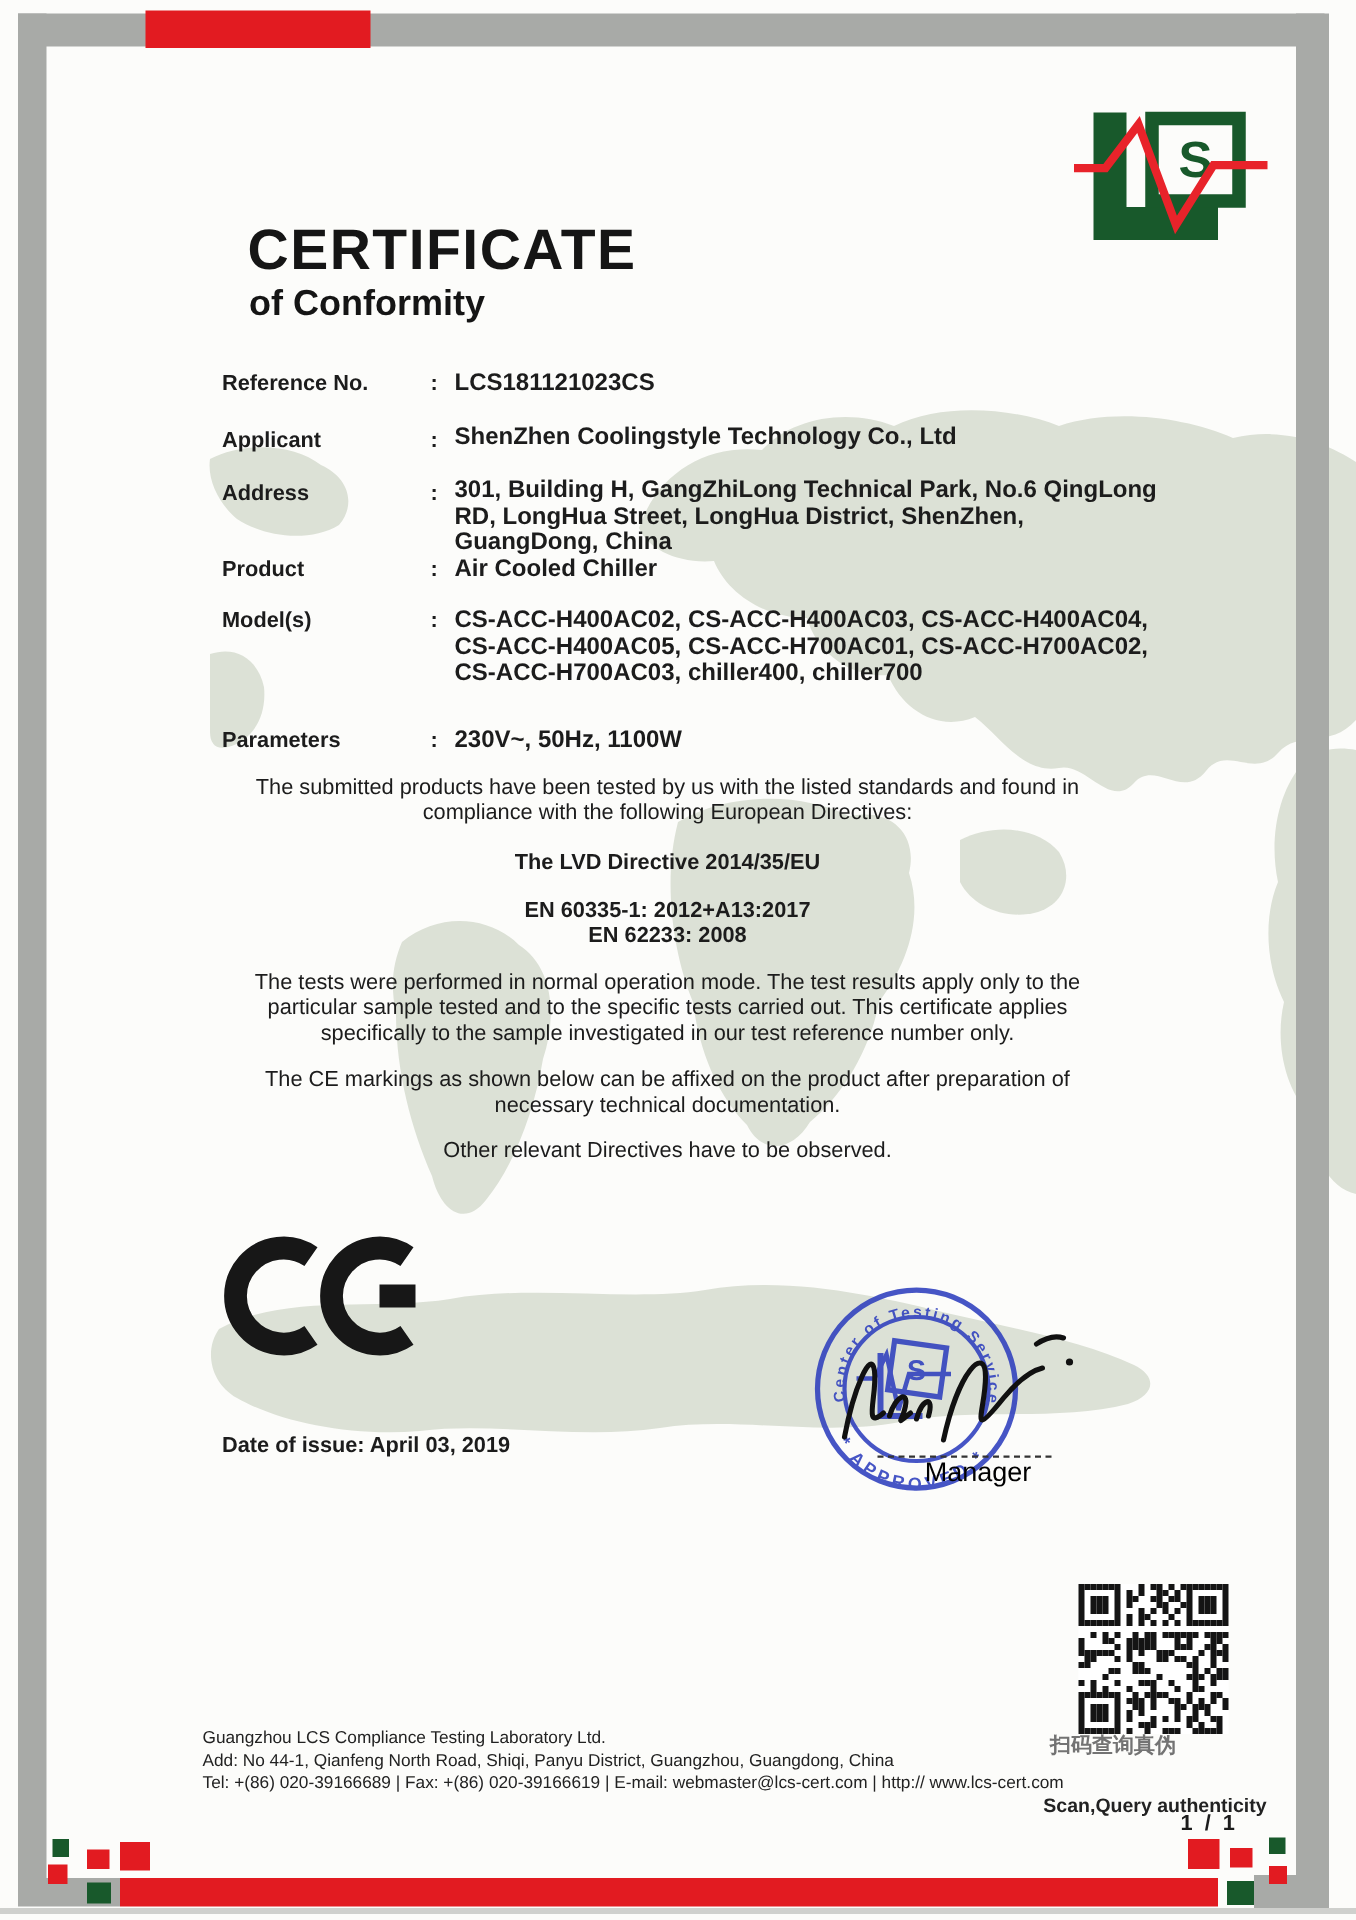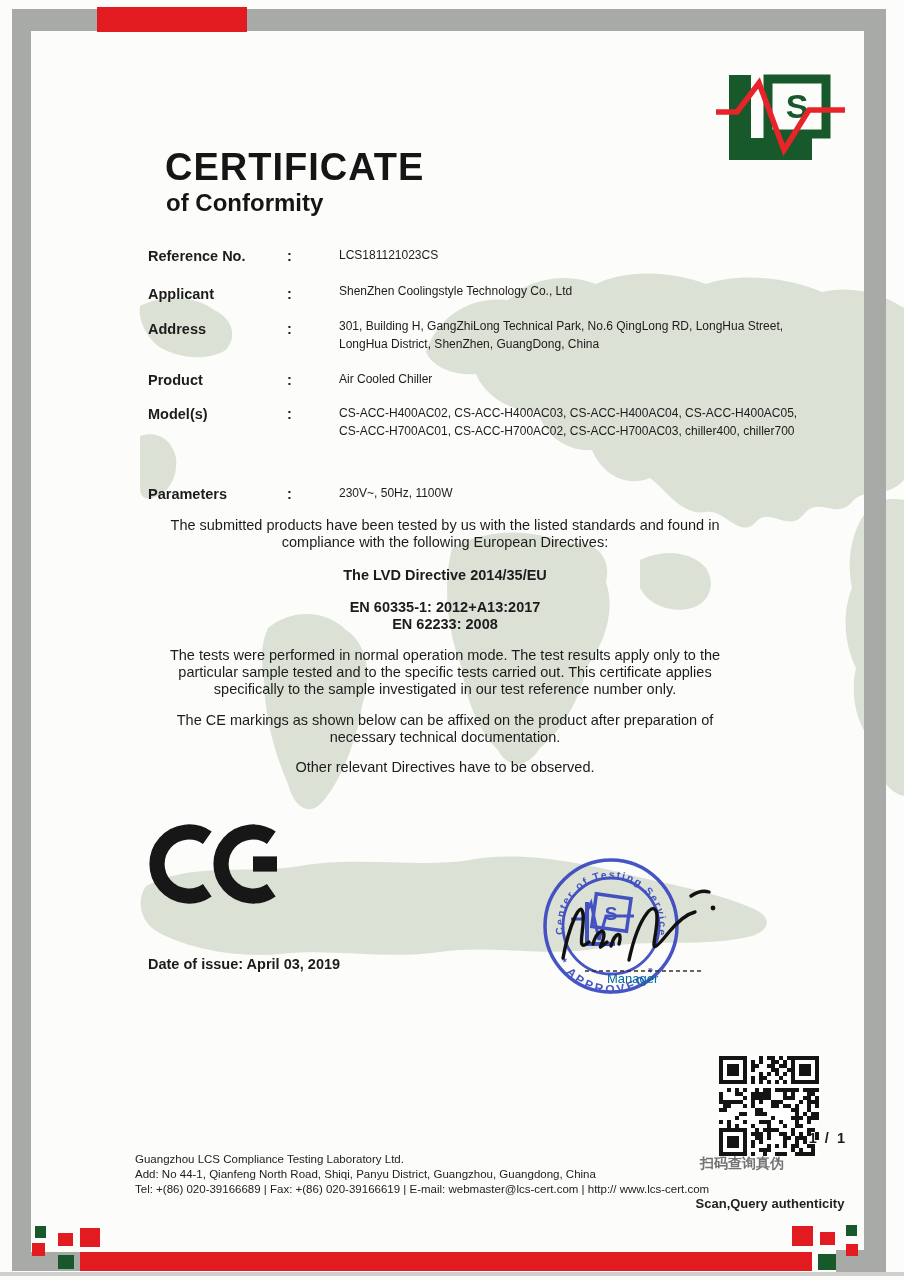--- a/index.html
+++ b/index.html
@@ -19,42 +19,42 @@
   .accent-green { position:absolute; background:#18592b; z-index:3; }
   #scan-shadow { position:absolute; left:0; top:1272px; width:904px; height:4px; background:#cfd0cd; z-index:2; }
 
   
   .content { position:absolute; z-index:4; }
   #title { left:165px; top:146px; font-size:38px; font-weight:bold; letter-spacing:1px; color:#151515; }
   #subtitle { left:166px; top:189px; font-size:24px; font-weight:bold; color:#151515;text-align:center; }
 
   .flabel { position:absolute; left:148px; width:135px; font-size:14.5px; font-weight:bold; z-index:4; }
   .fcolon { position:absolute; left:287px; font-size:14.5px; font-weight:bold; z-index:4; }
-  .fvalue { position:absolute; left:303px; width:474px; font-size:12px; font-weight:normal; line-height:17.5px; z-index:4;margin-left:36px; }
+  .fvalue { position:absolute; left:303px; width:474px; font-size:16px; font-weight:bold; line-height:17.5px; z-index:4; }
 
   .para { position:absolute; left:148px; width:594px; font-size:14.5px; line-height:16.8px; z-index:4;text-align:center; }
   .para.bold { font-weight:bold; }
 
   #date-issue { left:148px; top:956px; font-size:14.5px; font-weight:bold; }
 
   
   #lcs-logo { position:absolute; left:714px; top:70px; z-index:4; }
   #ce-mark { position:absolute; left:149px; top:814px; z-index:4; }
   #stamp { position:absolute; left:541px; top:856px; z-index:4; opacity:.88; }
   #signature { position:absolute; left:545px; top:874px; z-index:5; }
-  #manager { left:607px; top:971px; width:90px; text-align:left; font-size:13px; color:#0369a1; z-index:6; }
+  #manager { left:607px; top:971px; width:90px; text-align:center; font-size:18px; color:#000000; z-index:6; }
 
   
   #qr { position:absolute; left:719px; top:1056px; width:100px; height:100px;
         display:grid; grid-template-columns:repeat(25,1fr); grid-template-rows:repeat(25,1fr);
         background:#fff; z-index:4; }
   #qr div.on { background:#141414; }
   #qr-cn { left:700px; top:1155px; width:140px; text-align:left; font-size:14px; font-weight:bold; color:#737373; }
   #qr-en { left:685px; top:1196px; width:170px; text-align:center; font-size:13px; font-weight:bold; color:#222; }
-  #page-ind { left:787px; top:1130px; width:60px; text-align:right; font-size:14.5px; font-weight:bold; letter-spacing:2px; }
+  #page-ind { left:787px; top:1208px; width:60px; text-align:left; font-size:14.5px; font-weight:bold; letter-spacing:2px; }
 
   
   .footline { position:absolute; left:135px; font-size:11.5px; color:#222; z-index:4; white-space:nowrap; }
 </style>
 </head>
 <body>
 
 <div id="page">
 
   <svg id="map" width="904" height="1280" viewBox="0 0 904 1280">

